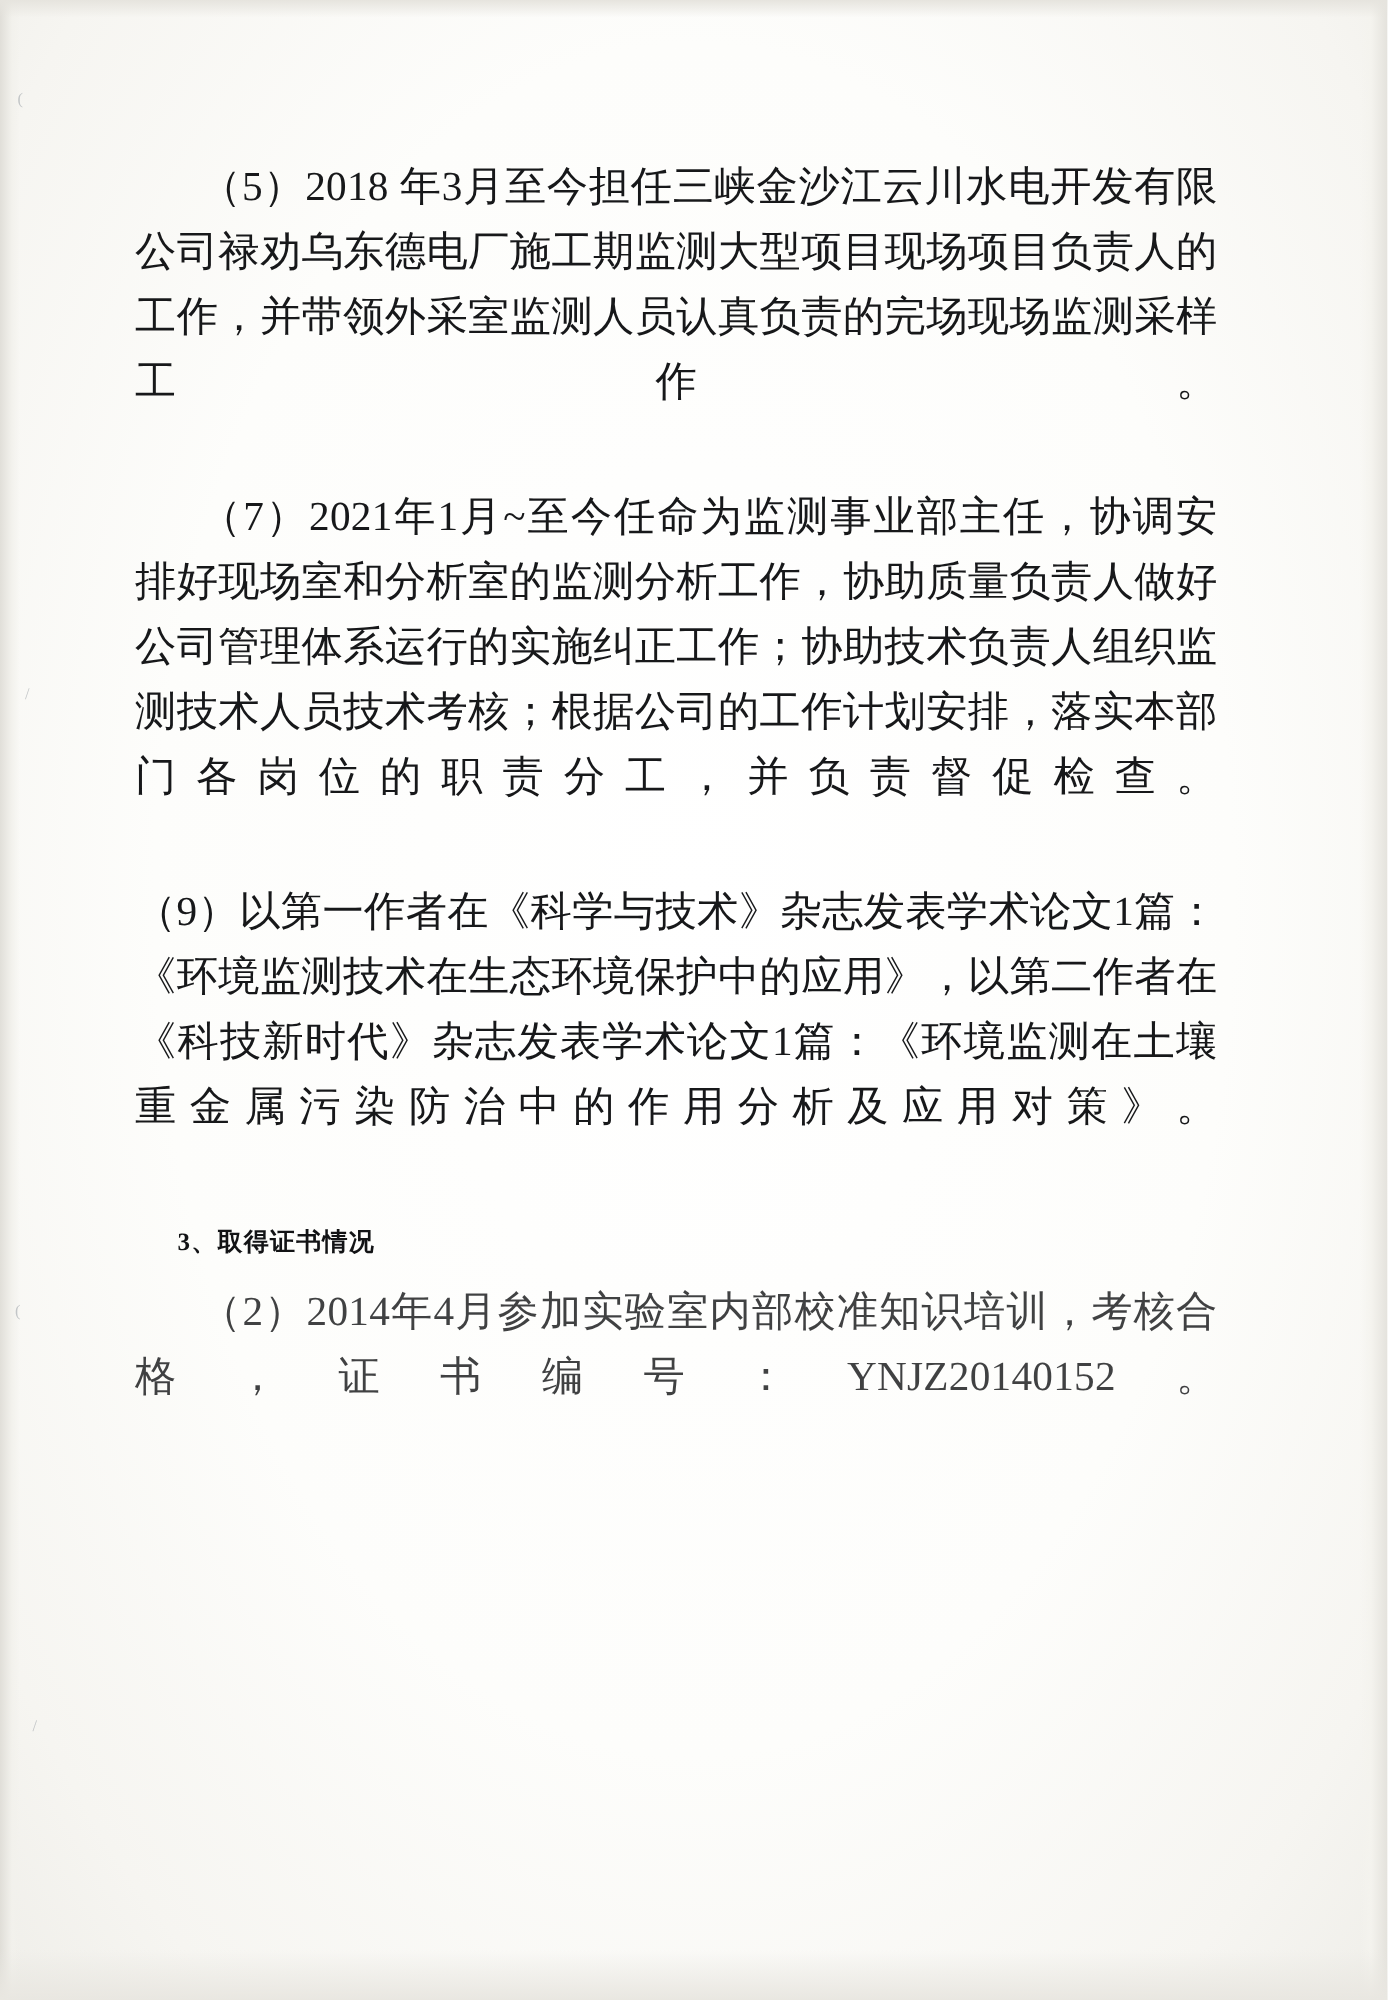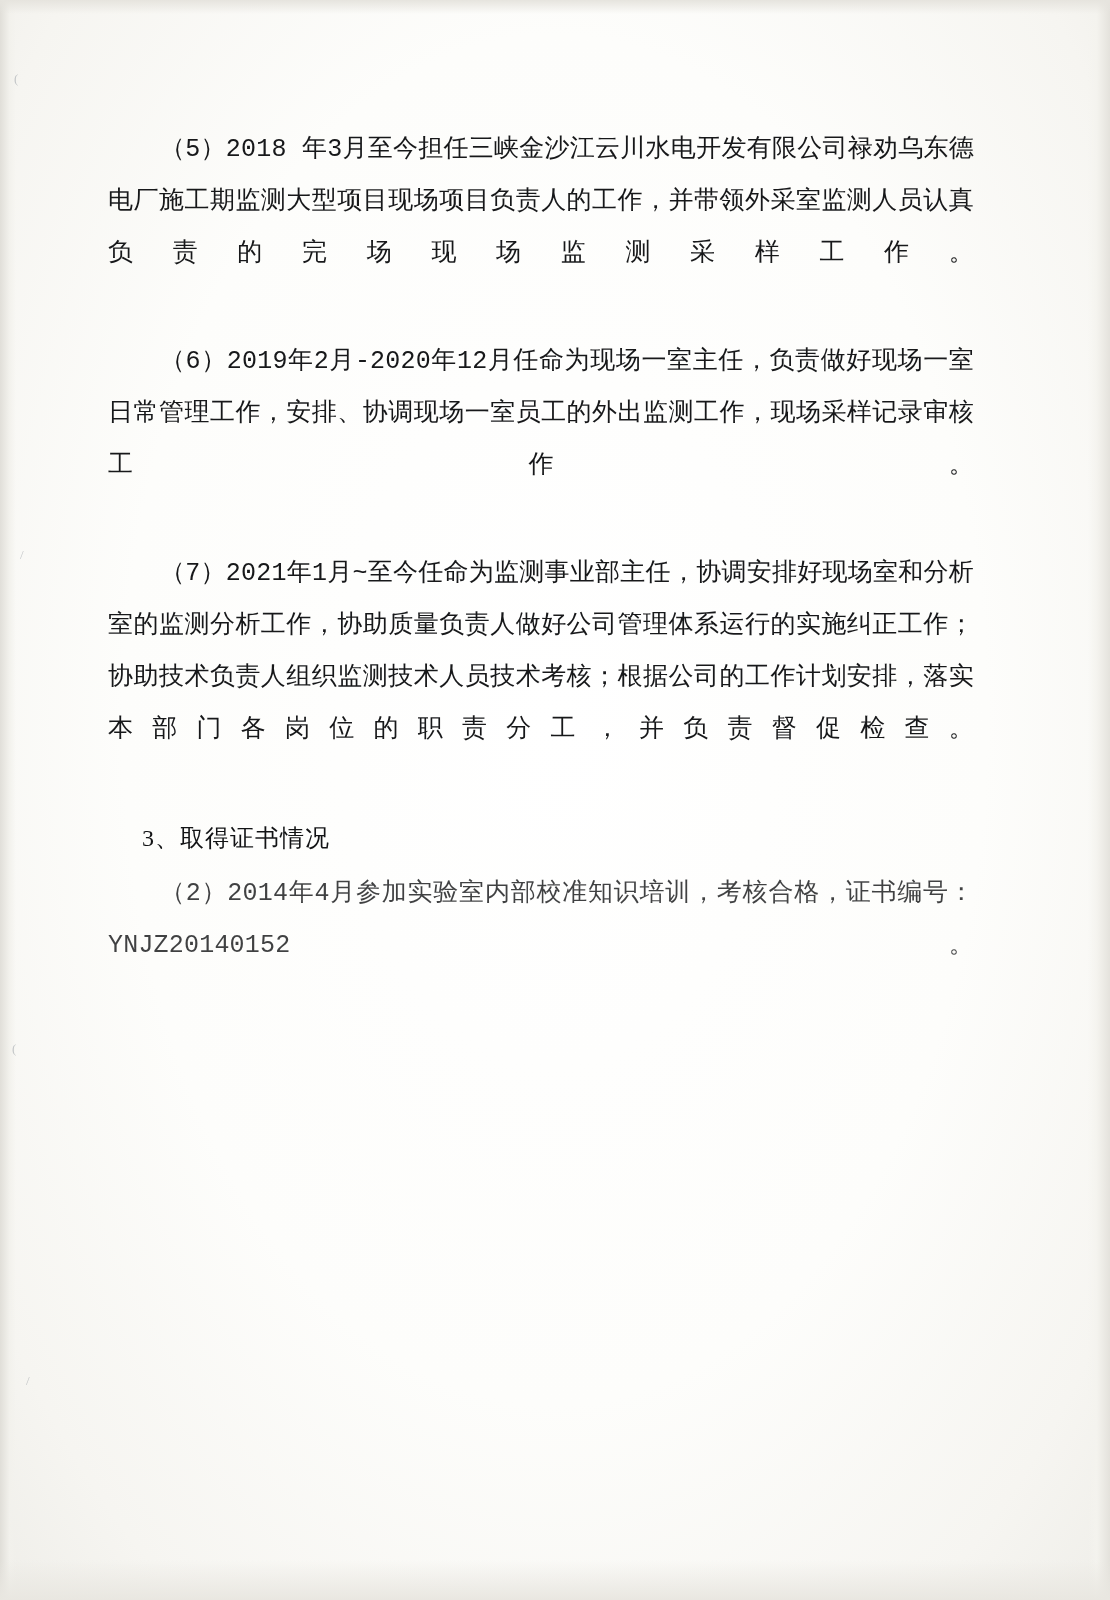--- a/index.html
+++ b/index.html
@@ -63,41 +63,41 @@
 
   .content {
     position: absolute;
     left: 108px;
     top: 124px;
     width: 866px;
   }
 
   p.para {
     margin: 0 0 4px 0;
-    font-size: 25px;
+    font-size: 33px;
     line-height: 52px;
     color: #17181a;
     text-align: justify;
     text-justify: inter-character;
     letter-spacing: 0.2px;
-    font-family: Liberation Mono, monospace;
+    font-family: Liberation Serif, serif;
   }
 
   p.indent {
     text-indent: 52px;
   }
   p.noindent {
     text-indent: 0;
   }
 
   p.heading {
     margin: 0 0 4px 0;
-    font-size: 24px;
+    font-size: 20px;
     line-height: 52px;
-    font-weight: normal;
+    font-weight: bold;
     text-indent: 34px;
     color: #121315;
     letter-spacing: 1px;
   }
 
   
   p.para::after {
     content: "";
     display: inline-block;
     width: 100%;
@@ -120,25 +120,25 @@
 
   <span class="mark" style="left:14px; top:72px;">(</span>
   <span class="mark" style="left:20px; top:548px;">/</span>
   <span class="mark" style="left:12px; top:1042px;">(</span>
   <span class="mark" style="left:26px; top:1374px;">/</span>
 
   <div class="content">
 
     <p class="para indent">（5）2018 年3月至今担任三峡金沙江云川水电开发有限公司禄劝乌东德电厂施工期监测大型项目现场项目负责人的工作，并带领外采室监测人员认真负责的完场现场监测采样工作。</p>
 
-    <p class="para indent">（6）2019年2月-2020年12月任命为现场一室主任，负责做好现场一室日常管理工作，安排、协调现场一室员工的外出监测工作，现场采样记录审核工作。</p>
 
     <p class="para indent">（7）2021年1月~至今任命为监测事业部主任，协调安排好现场室和分析室的监测分析工作，协助质量负责人做好公司管理体系运行的实施纠正工作；协助技术负责人组织监测技术人员技术考核；根据公司的工作计划安排，落实本部门各岗位的职责分工，并负责督促检查。</p>
 
 
+    <p class="para noindent">（9）以第一作者在《科学与技术》杂志发表学术论文1篇：《环境监测技术在生态环境保护中的应用》，以第二作者在《科技新时代》杂志发表学术论文1篇：《环境监测在土壤重金属污染防治中的作用分析及应用对策》。</p>
 
     <p class="heading">3、取得证书情况</p>
 
 
     <p class="para indent faded">（2）2014年4月参加实验室内部校准知识培训，考核合格，证书编号：YNJZ20140152。</p>
 
   </div>
 </div>
 
 </body></html>

